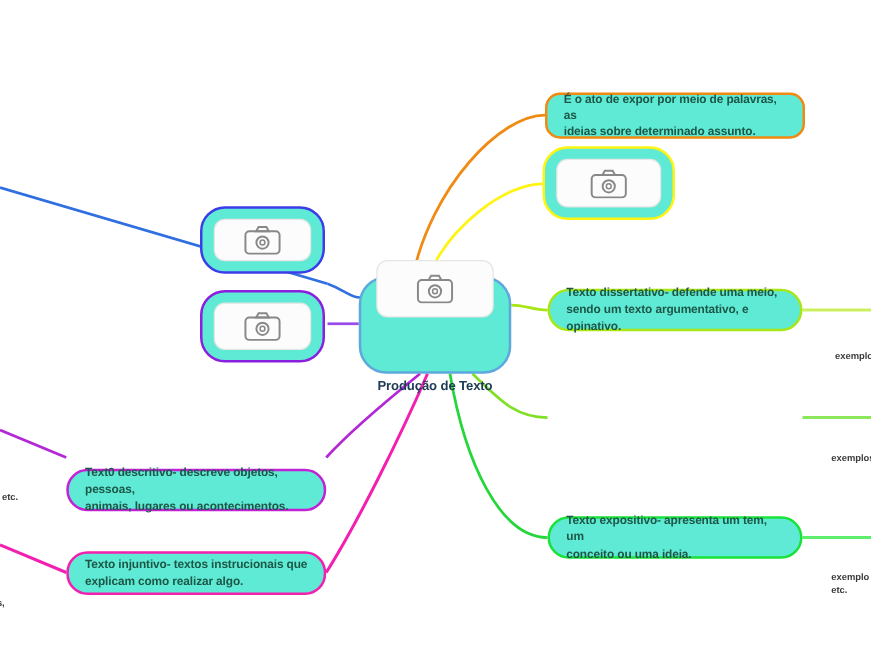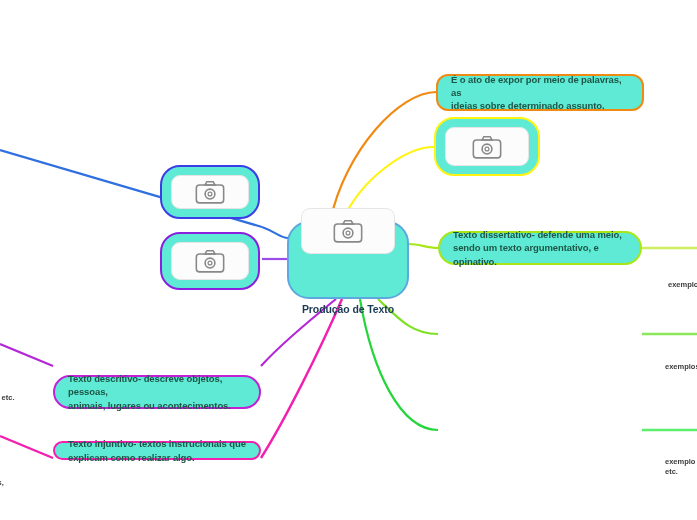--- a/index.html
+++ b/index.html
@@ -103,21 +103,21 @@
   #n-img-purple{ left: 160px; top: 232px; width: 100px; height: 58px;
                  border-color: #8b1fe0; }
   #n-dissert   { left: 438px; top: 231px; width: 204px; height: 34px;
                  border-color: #a8e617; border-radius: 17px; }
   #n-narrat    { left: 438px; top: 313px; width: 204px; height: 43px;
                  border-color: #4fdc25; border-radius: 18px; }
   #n-exposit   { left: 438px; top: 413px; width: 204px; height: 34px;
                  border-color: #19e23a; border-radius: 17px; }
   #n-descrit   { left: 53px;  top: 349px; width: 208px; height: 34px;
                  border-color: #c221d6; border-radius: 17px; margin-top: 26px; }
-  #n-injunt    { left: 53px;  top: 441px; width: 208px; height: 19px;
+  #n-injunt    { left: 53px;  top: 441px; width: 208px; height: 35px;
                  border-color: #f21fb0; border-radius: 17px; }
 
   
   .edge-label {
     position: absolute;
     font-size: 7.5px;
     font-weight: bold;
     color: #3b3b3b;
     line-height: 1.35;
     white-space: pre-line;
@@ -212,20 +212,24 @@
       </svg>
     </div>
   </div>
 
   <div class="node" id="n-dissert">
     <div class="node-text">Texto dissertativo- defende uma meio,
 sendo um texto argumentativo, e opinativo.</div>
   </div>
 
 
+  <div class="node" id="n-exposit">
+    <div class="node-text">Texto expositivo- apresenta um tem, um
+conceito ou uma ideia.</div>
+  </div>
 
   <div class="node" id="n-descrit">
     <div class="node-text">Text0 descritivo- descreve objetos, pessoas,
 animais, lugares ou acontecimentos.</div>
   </div>
 
   <div class="node" id="n-injunt">
     <div class="node-text">Texto injuntivo- textos instrucionais que
 explicam como realizar algo.</div>
   </div>

